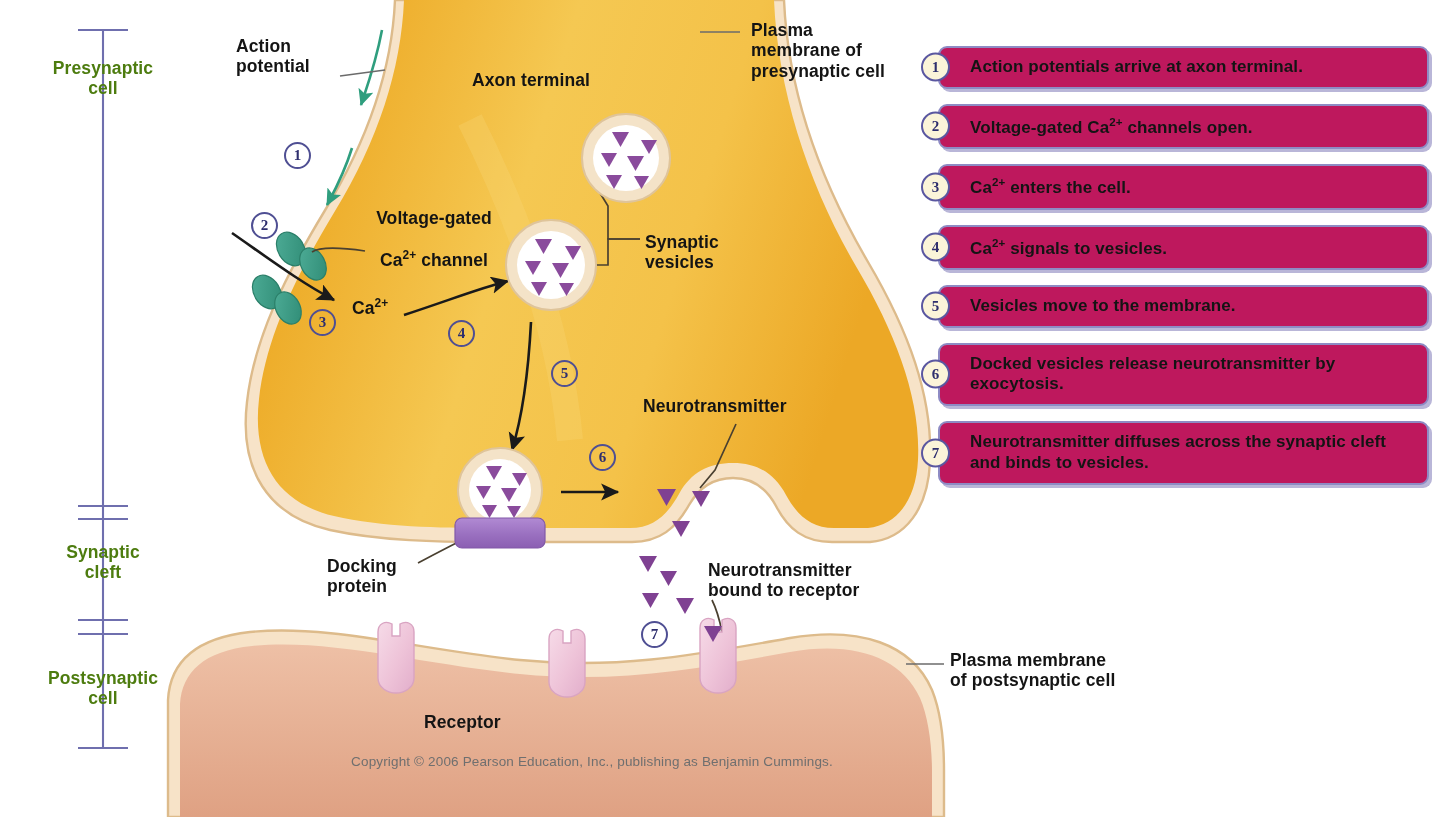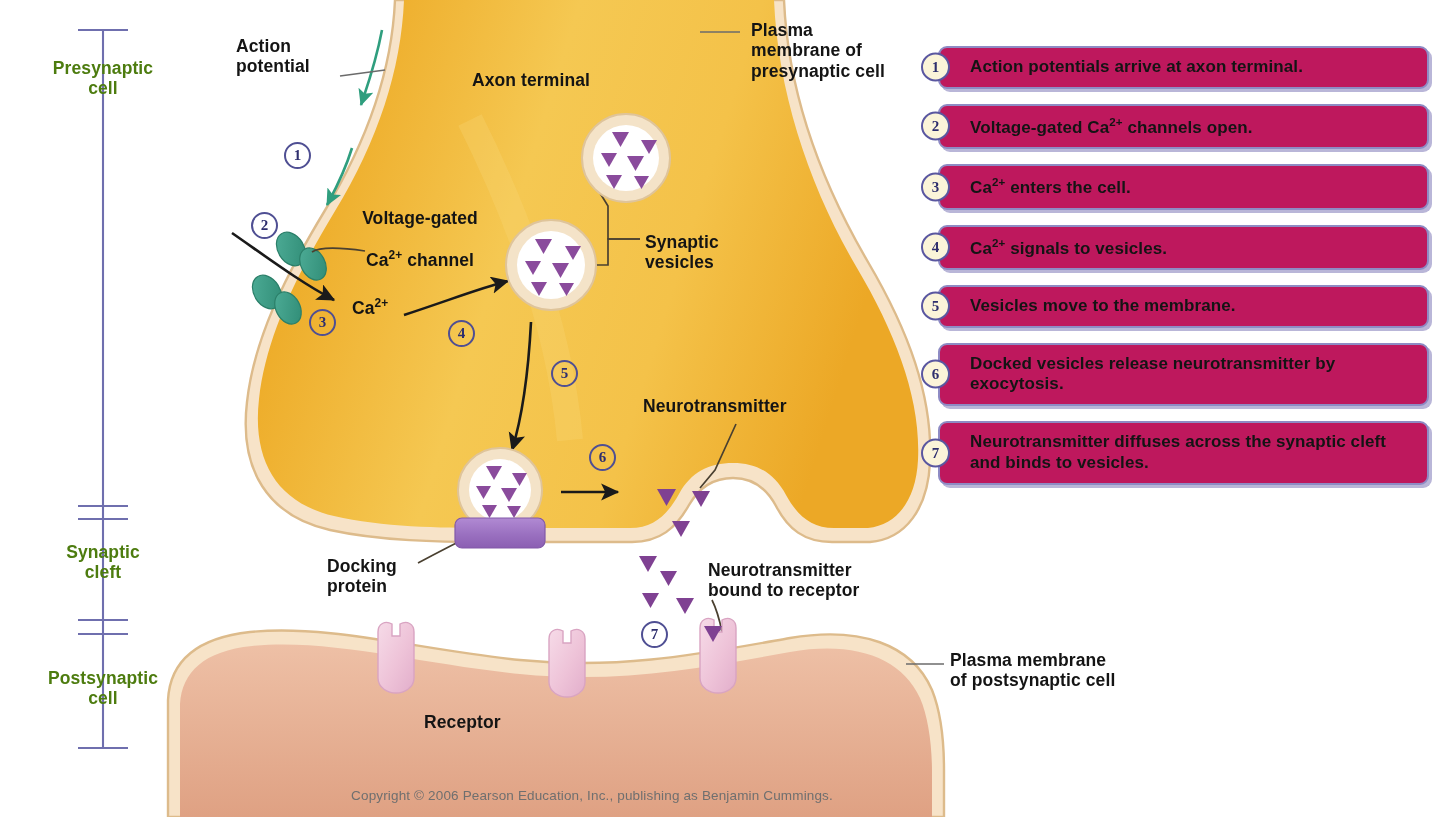--- a/index.html
+++ b/index.html
@@ -54,21 +54,21 @@
     width:29px;height:29px;border-radius:50%;
     border:2.2px solid #5a57a0;background:#fbf4d9;
     color:#2e2e6e;font-size:15px;font-weight:bold;
     display:flex;align-items:center;justify-content:center;
     box-sizing:border-box;z-index:3;
     font-family:"Liberation Serif","DejaVu Serif",serif;
   }
 
   
   #copyright{
-    position:absolute;left:0;top:788px;width:1184px;text-align:center;
+    position:absolute;left:0;top:754px;width:1184px;text-align:center;
     font-size:13.5px;color:#6f6f6f;letter-spacing:.15px;
   }
 
   sup{font-size:.68em;vertical-align:super;}
 </style>
 </head>
 <body>
 
 <div id="stage">
 
@@ -298,21 +298,21 @@
 
   <div class="dlabel" style="left:236px;top:36px;">Action
 potential</div>
 
   <div class="dlabel" style="left:472px;top:70px;">Axon terminal</div>
 
   <div class="dlabel" style="left:751px;top:20px;">Plasma
 membrane of
 presynaptic cell</div>
 
-  <div class="dlabel center" style="left:340px;top:188px;width:160px;">
+  <div class="dlabel center" style="left:354px;top:188px;width:160px;">
     <div>Voltage-gated</div>
     <div><span>Ca</span><sup>2+</sup><span> channel</span></div>
   </div>
 
   <div class="dlabel" style="left:352px;top:297px;"><span>Ca</span><sup>2+</sup></div>
 
   <div class="dlabel" style="left:645px;top:232px;">Synaptic
 vesicles</div>
 
   <div class="dlabel" style="left:643px;top:396px;">Neurotransmitter</div>

